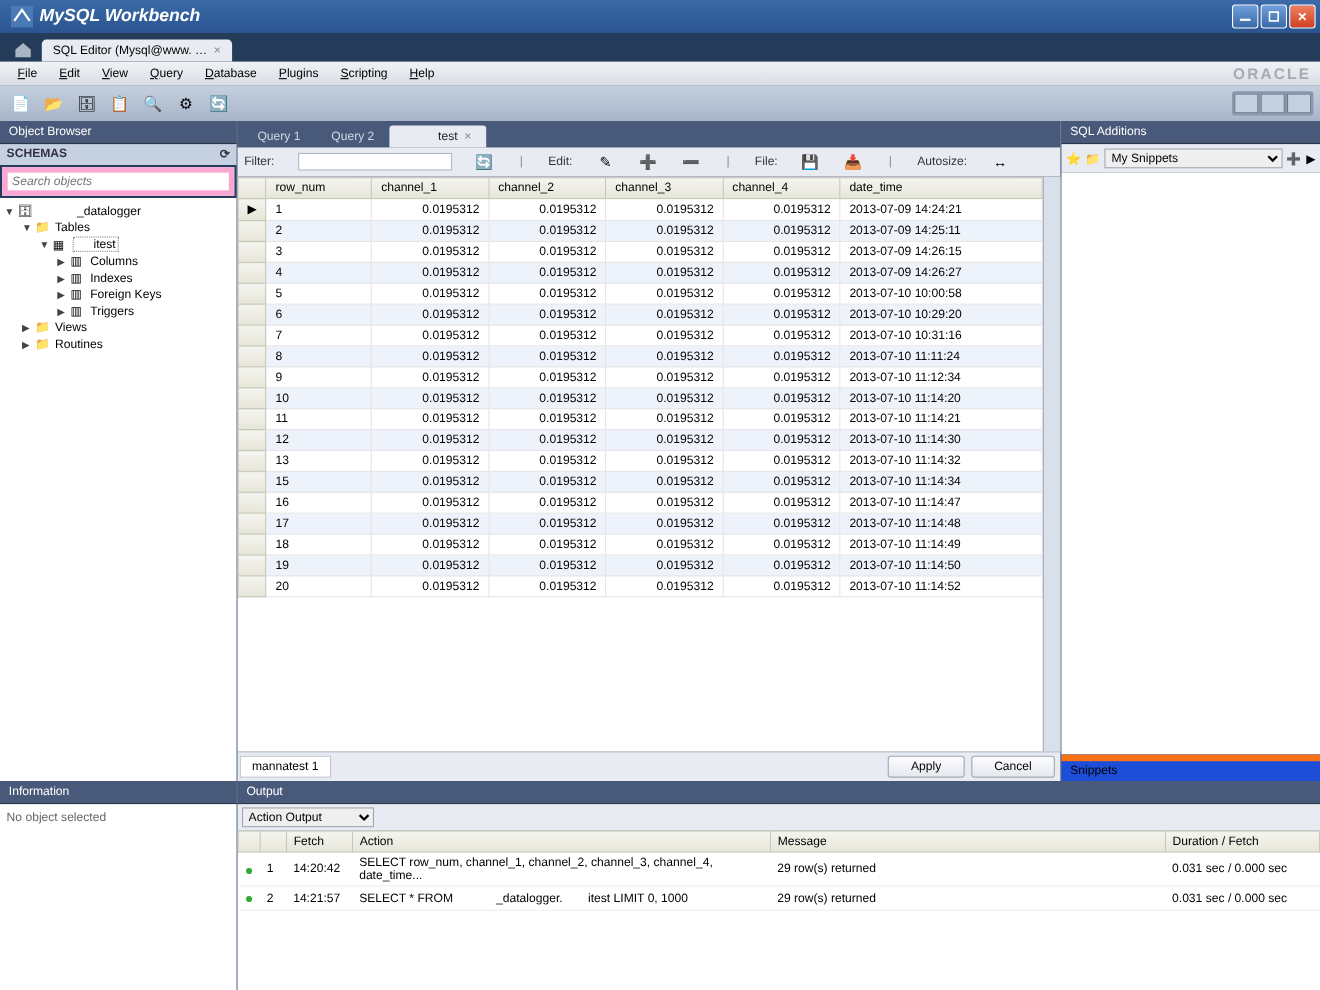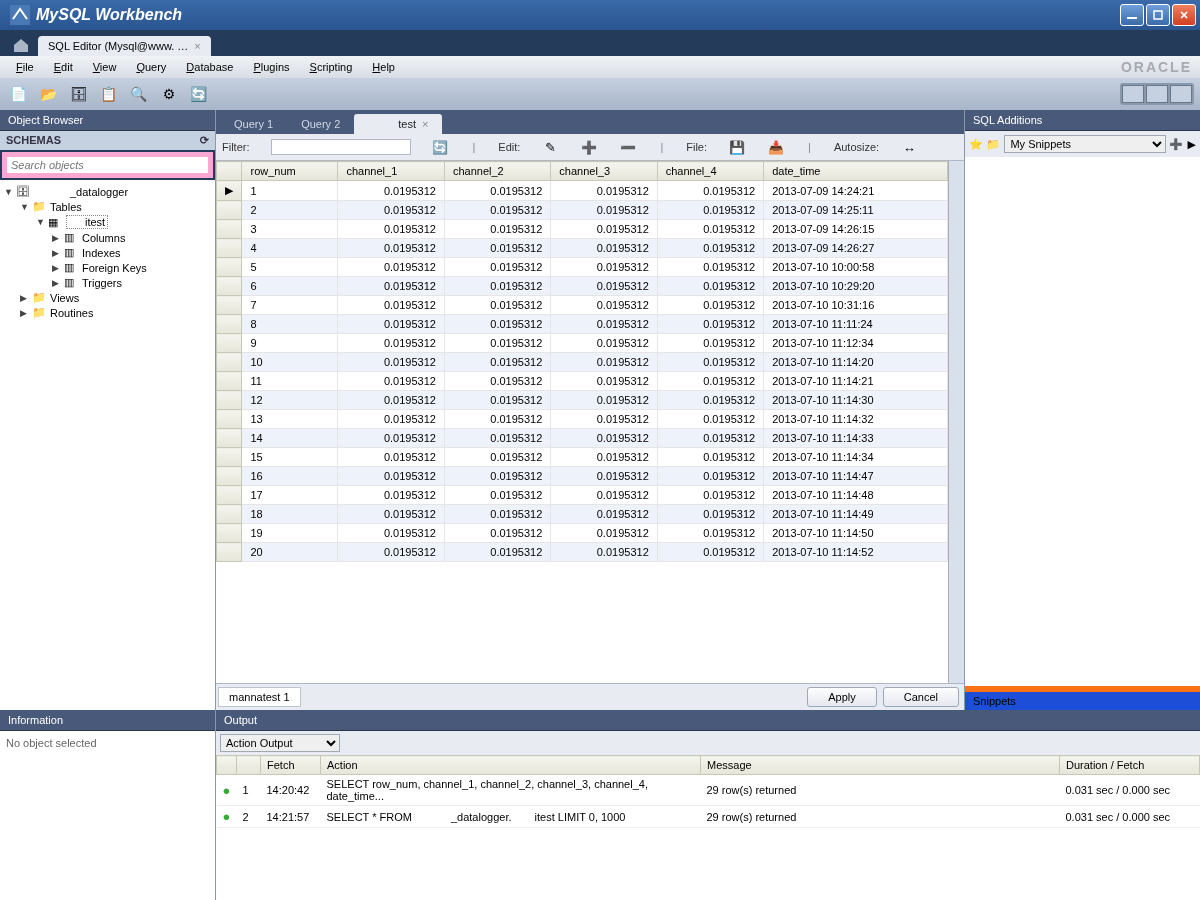--- a/index.html
+++ b/index.html
@@ -377,29 +377,20 @@
                 <td class="dt">2013-07-10 11:14:30</td>
               </tr>
               <tr>
                 <td class="rh"></td>
                 <td style="text-align:left">13</td>
                 <td>0.0195312</td>
                 <td>0.0195312</td>
                 <td>0.0195312</td>
                 <td>0.0195312</td>
                 <td class="dt">2013-07-10 11:14:32</td>
-              </tr>
-              <tr>
-                <td class="rh"></td>
-                <td style="text-align:left">14</td>
-                <td>0.0195312</td>
-                <td>0.0195312</td>
-                <td>0.0195312</td>
-                <td>0.0195312</td>
-                <td class="dt">2013-07-10 11:14:33</td>
               </tr>
               <tr>
                 <td class="rh"></td>
                 <td style="text-align:left">15</td>
                 <td>0.0195312</td>
                 <td>0.0195312</td>
                 <td>0.0195312</td>
                 <td>0.0195312</td>
                 <td class="dt">2013-07-10 11:14:34</td>
               </tr>

